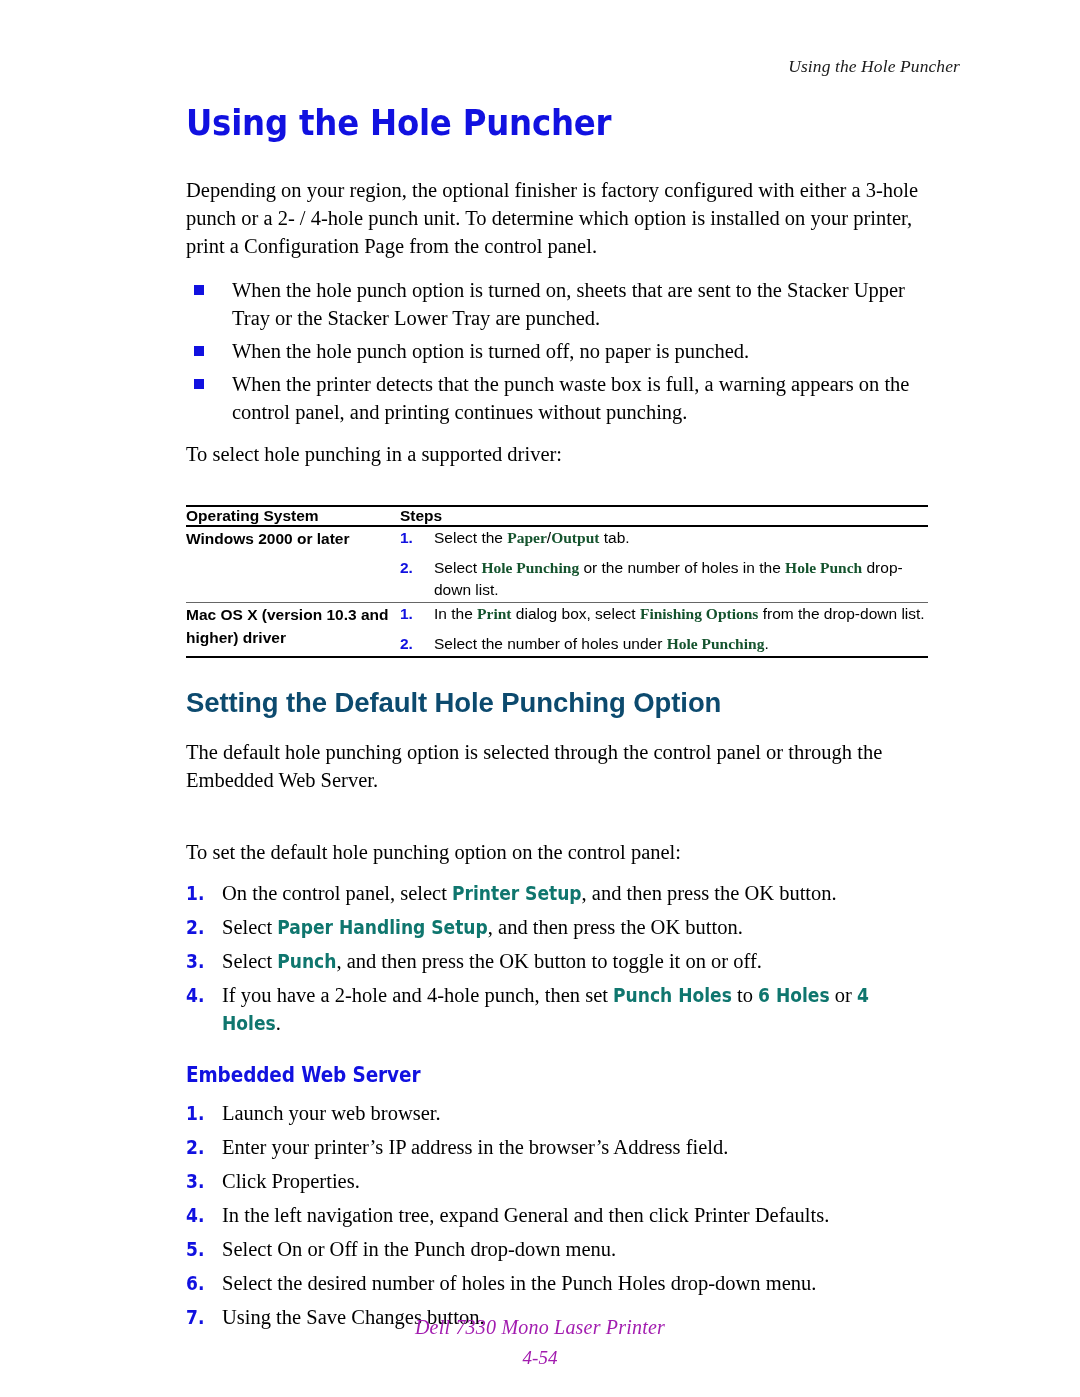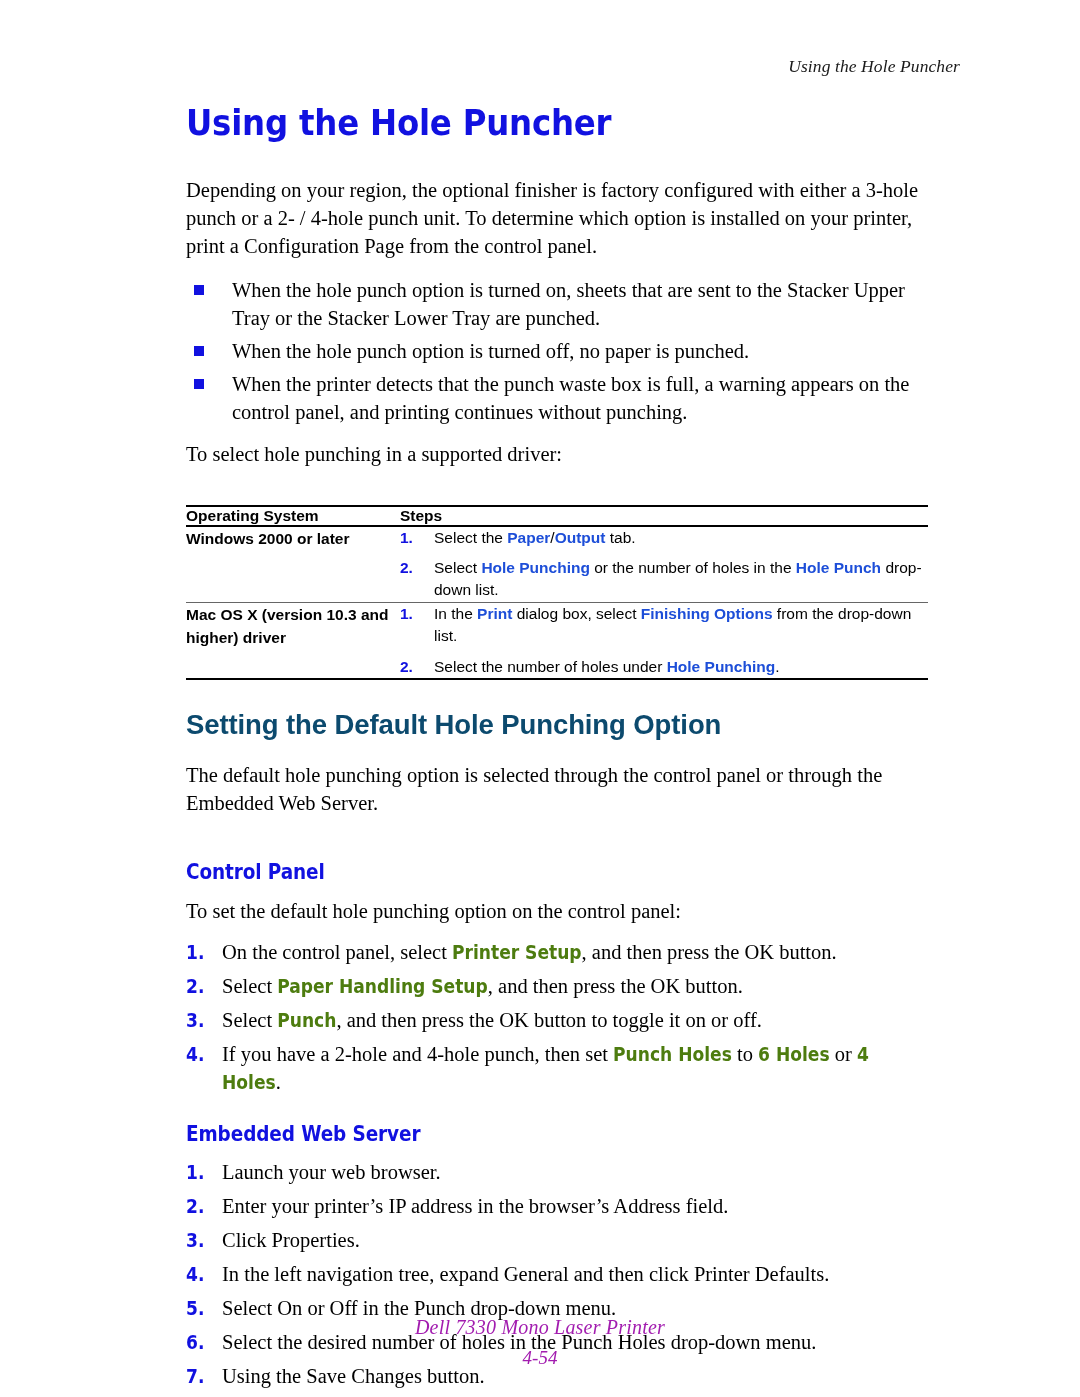--- a/index.html
+++ b/index.html
@@ -73,21 +73,21 @@
     margin: 0 0 14px 0;
     text-align: left;
   }
 
   
   b.ser { font-weight: normal; }
   
   b.ui {
     font-family: "DejaVu Sans Condensed", "Liberation Sans Narrow", "Liberation Sans", sans-serif;
     font-weight: bold;
-    color: #4d7c0f;
+    color: #0f766e;
     font-size: 19px;
   }
 
   
   ul.sq {
     list-style: none;
     margin: 16px 0 14px 0;
     padding: 0;
   }
   ul.sq > li {
@@ -179,21 +179,22 @@
   .tstep:last-child { margin-bottom: 0; }
   .tstep .tnum {
     position: absolute;
     left: 0;
     top: 0;
     font-weight: bold;
     color: #1111e0;
   }
   .tstep b {
     font-weight: bold;
-    color: #1d4ed8;
+    color: #14532d;
+    font-family: Liberation Serif, serif;
   }
 
   
   .footer {
     position: absolute;
     left: 0;
     right: 0;
     bottom: 28px;
     text-align: center;
     font-family: "Liberation Serif", "DejaVu Serif", serif;
@@ -255,21 +256,20 @@
           </tr>
         </tbody>
     </table>
 
     <h2 class="doc-h2">Setting the Default Hole Punching Option</h2>
 
     <p class="body">The default hole punching option is selected through the control panel or through the Embedded Web Server.</p>
 
     <div class="spacer-lg"></div>
 
-    <h3 class="doc-h3">Control Panel</h3>
 
     <p class="body">To set the default hole punching option on the control panel:</p>
 
     <ol class="num" id="control-panel-steps">
         <li><span class="numlab">1.</span><span><span>On the control panel, select </span><b class="ui">Printer Setup</b><span>, and then press the </span><b class="ser">OK</b><span> button.</span></span></li>
         <li><span class="numlab">2.</span><span><span>Select </span><b class="ui">Paper Handling Setup</b><span>, and then press the </span><b class="ser">OK</b><span> button.</span></span></li>
         <li><span class="numlab">3.</span><span><span>Select </span><b class="ui">Punch</b><span>, and then press the </span><b class="ser">OK</b><span> button to toggle it on or off.</span></span></li>
         <li><span class="numlab">4.</span><span><span>If you have a 2-hole and 4-hole punch, then set </span><b class="ui">Punch Holes</b><span> to </span><b class="ui">6 Holes</b><span> or </span><b class="ui">4 Holes</b><span>.</span></span></li>
       </ol>
 

